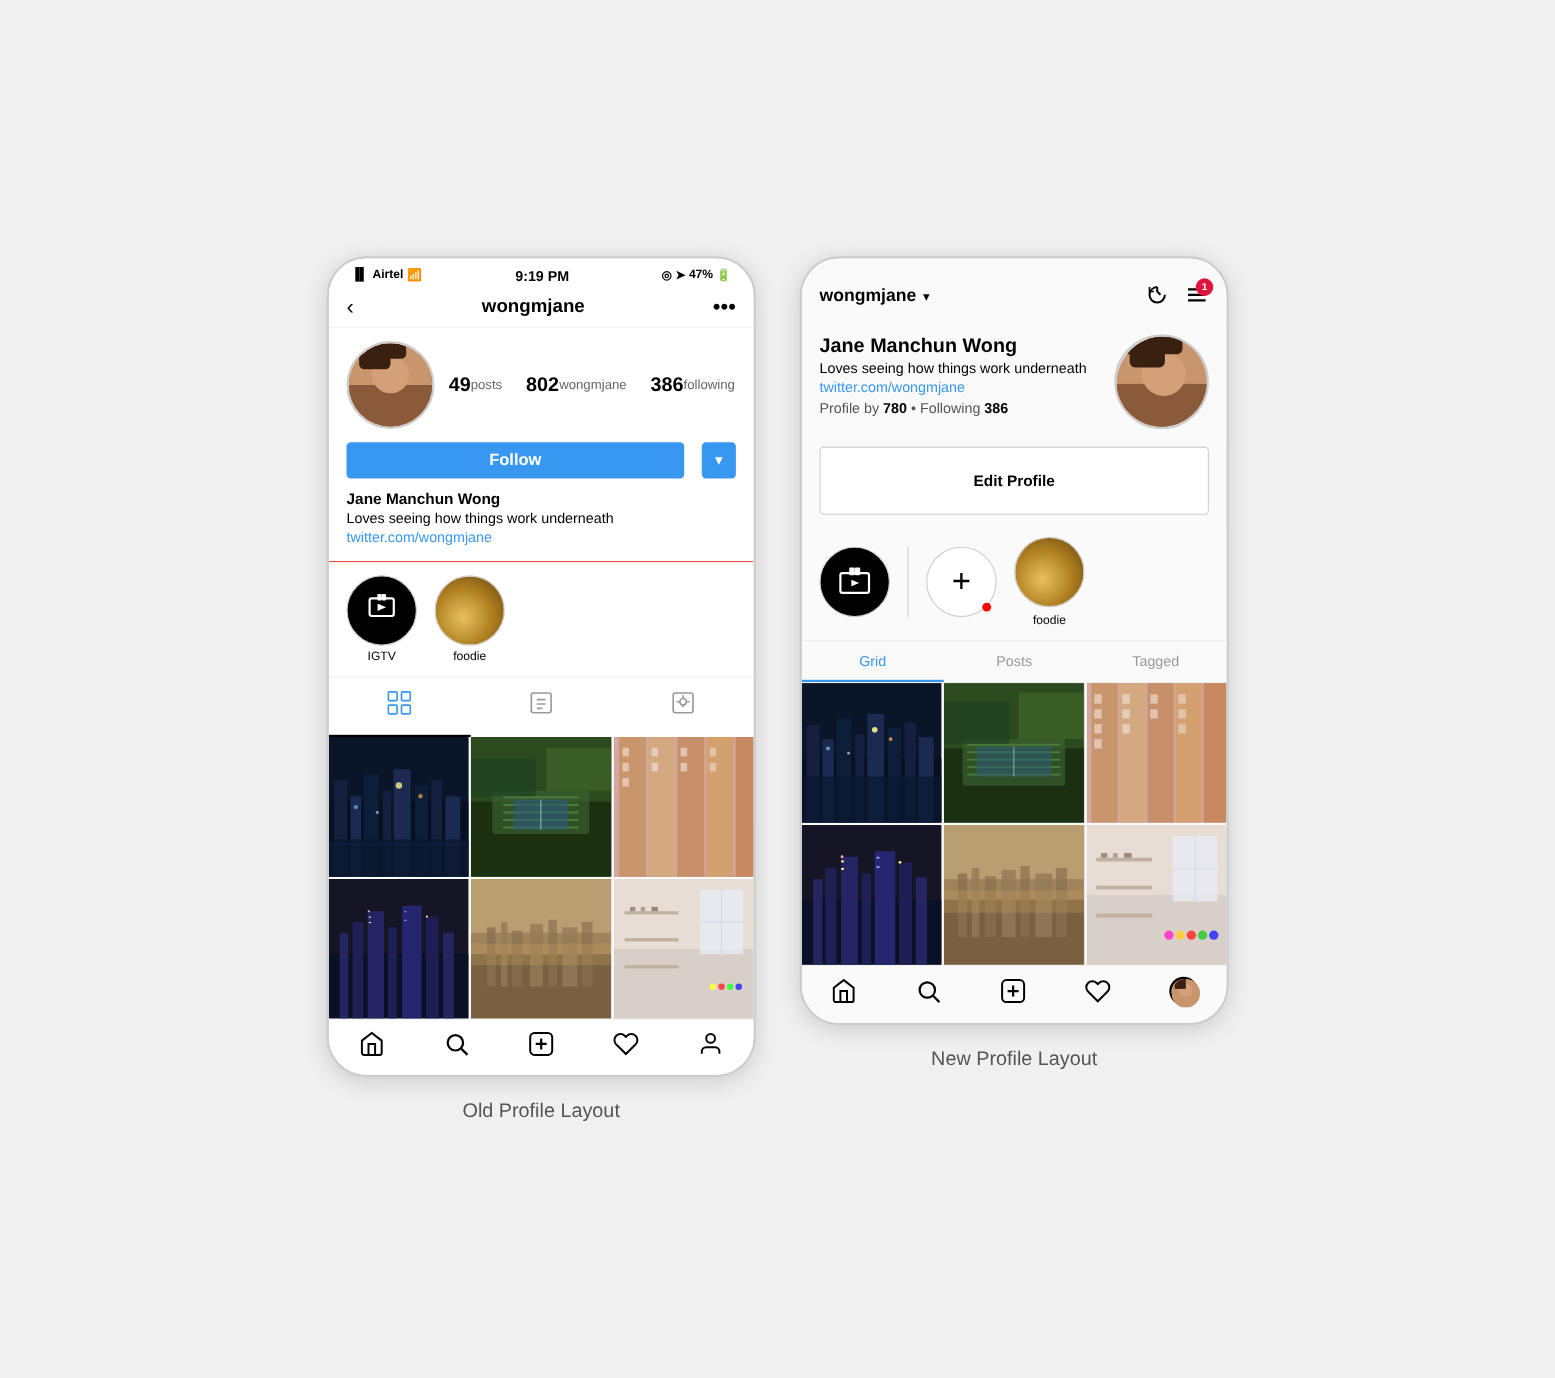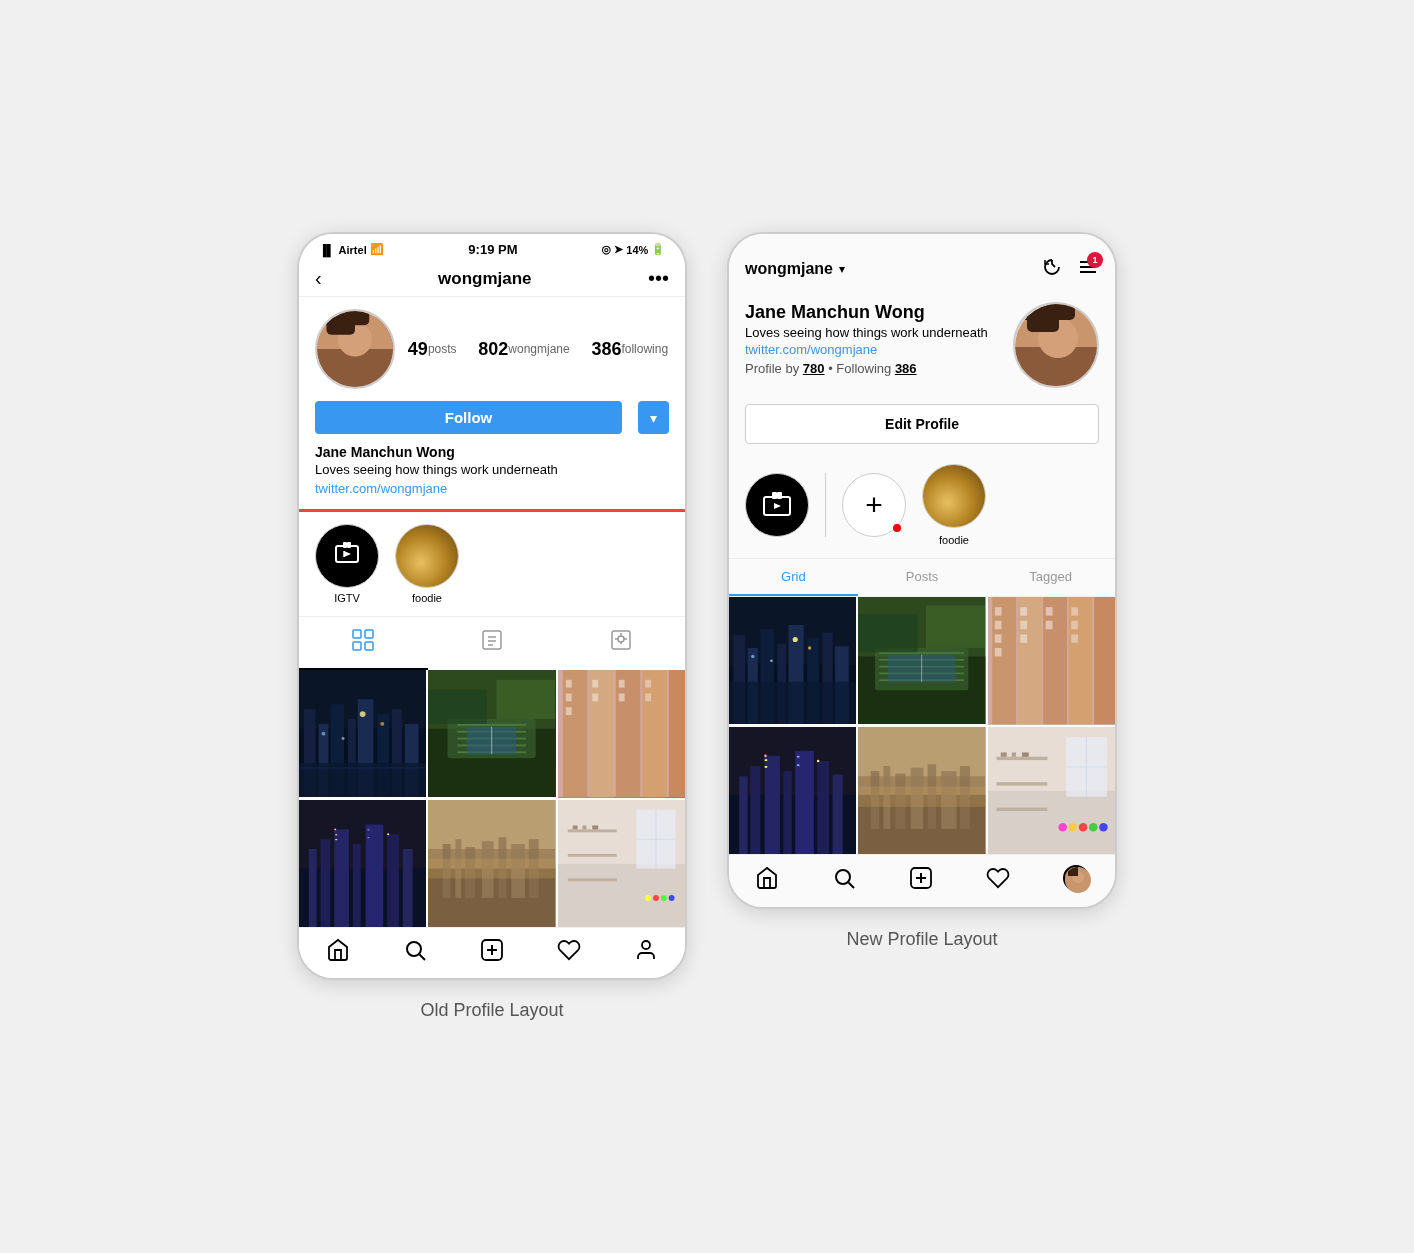--- a/index.html
+++ b/index.html
@@ -177,21 +177,21 @@
       color: #3897f0;
       text-decoration: none;
     }
 
     
     .highlights-section {
       display: flex;
       gap: 16px;
       padding: 12px 16px;
       background: #fff;
-      border-top: 3px solid #ef4444;
+      border-top: 1px solid #ef4444;
     }
     .highlight-item {
       display: flex;
       flex-direction: column;
       align-items: center;
       gap: 4px;
     }
     .highlight-circle {
       width: 64px;
       height: 64px;
@@ -344,41 +344,41 @@
     .new-profile-link {
       font-size: 13px;
       color: #3897f0;
       display: block;
       margin-bottom: 4px;
     }
     .new-followed-by {
       font-size: 13px;
       color: #555;
     }
-    .new-followed-by strong { color: #000; text-decoration: underline; }
+    .new-followed-by strong { color: #000; }
 
     .new-avatar-circle {
       width: 86px;
       height: 86px;
       border-radius: 50%;
       overflow: hidden;
       flex-shrink: 0;
       border: 2px solid #ccc;
       background: #ddd;
     }
 
     
     .edit-profile-btn {
       margin: 4px 16px 12px;
       display: block;
       width: calc(100% - 32px);
       background: #fff;
       border: 1px solid #ccc;
       border-radius: 4px;
-      padding: 11px;
+      padding: 22px;
       font-size: 14px;
       font-weight: 600;
       color: #000;
       text-align: center;
       cursor: pointer;
     }
 
     
     .new-highlights {
       display: flex;
@@ -509,21 +509,21 @@
       <div class="status-bar">
         <div class="status-left">
           <span>▐▌</span>
           <span>Airtel</span>
           <span>📶</span>
         </div>
         <div class="status-center">9:19 PM</div>
         <div class="status-right">
           <span>◎</span>
           <span>➤</span>
-          <span>14%</span>
+          <span>47%</span>
           <span>🔋</span>
         </div>
       </div>
 
       <div class="header-nav">
         <span class="back-btn">‹</span>
         <span class="username">wongmjane</span>
         <span class="more-btn">•••</span>
       </div>
 

